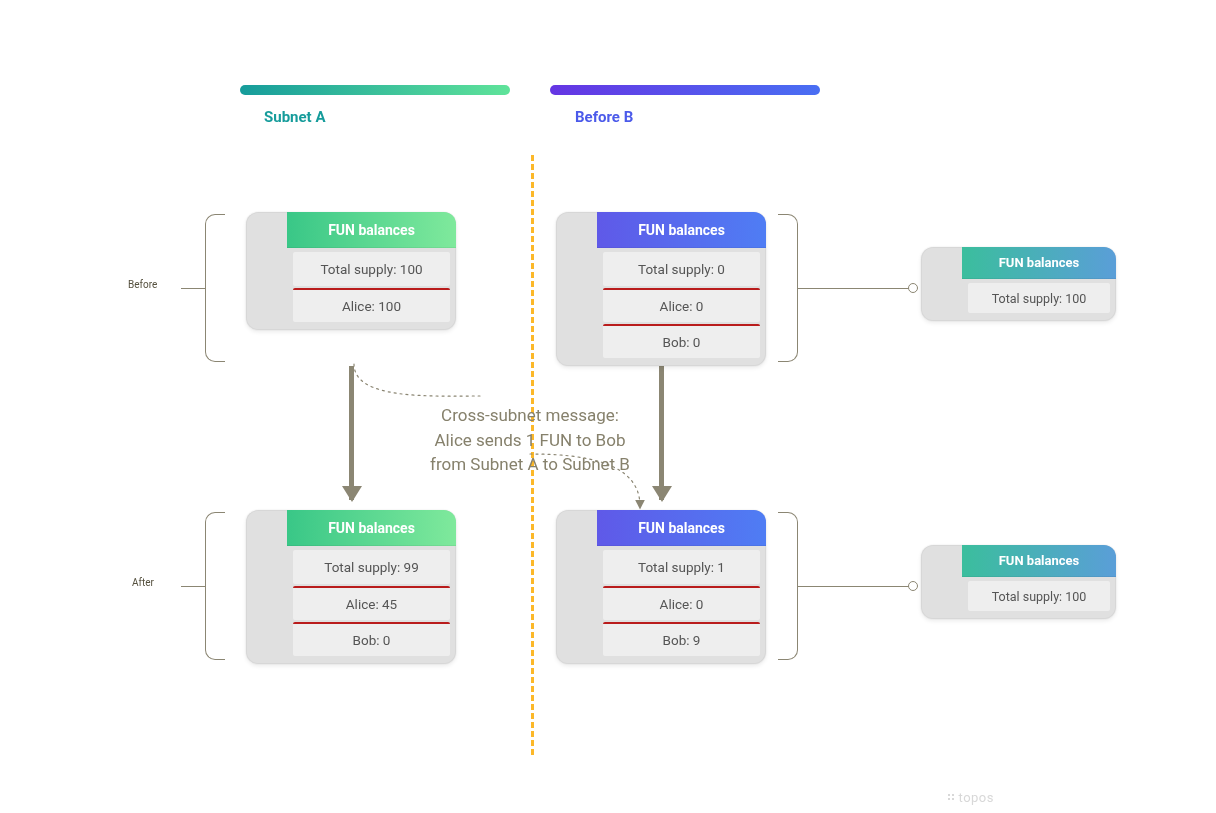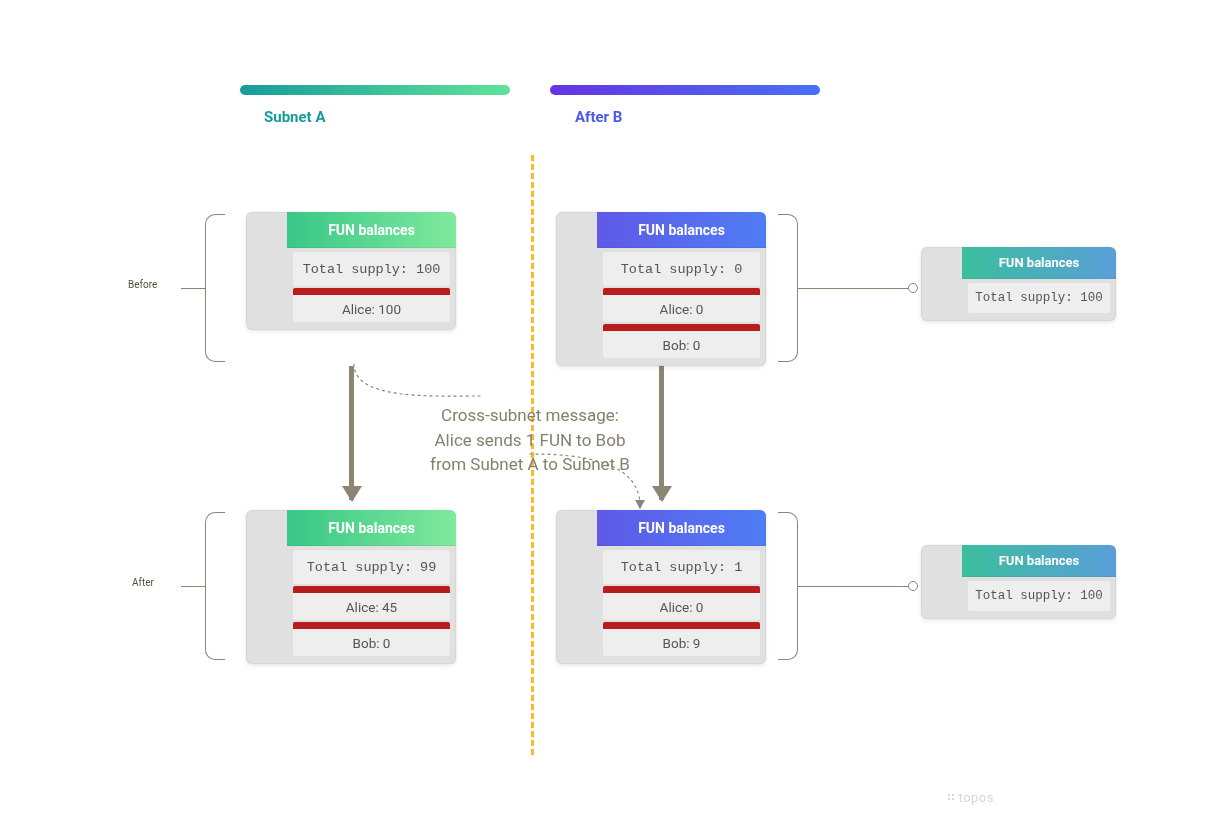--- a/index.html
+++ b/index.html
@@ -49,21 +49,21 @@
     left: 531px;
     width: 0;
     height: 600px;
     border-left: 3px dashed #fcb829;
   }
 
   
   .card {
     position: absolute;
     width: 210px;
-    border-radius: 6px;
+    border-radius: 12px;
     background: #e0e0e0;
     box-shadow:
       inset 0 0 0 1px rgba(0,0,0,0.04),
       0 0 0 1px rgba(0,0,0,0.02),
       0 2px 4px rgba(0,0,0,0.08);
     overflow: hidden;
     padding-left: 41px;
   }
   .card-head {
     height: 36px;
@@ -80,23 +80,23 @@
   .card-head.teal  { background: linear-gradient(90deg, #3bbe9d 0%, #5a9ed8 100%); }
 
   .card-row {
     height: 34px;
     display: flex;
     align-items: center;
     justify-content: center;
     font-size: 13.5px;
     color: #555;
     background: #eee;
-    border-top: 7px solid #b91c1c;
-  }
-  .card-row:first-of-type { border-top: none; font-family: Liberation Mono, monospace; }
+    border-top: 2px solid #b91c1c;
+  }
+  .card-row:first-of-type { border-top: none; }
   .card-body { padding: 2px 6px 6px 6px; }
   .card-row { border-radius: 2px; margin: 2px 0; }
 
   .card.small { width: 195px; }
   .card.small .card-head { font-size: 13px; height: 32px; }
   .card.small .card-row  { font-size: 12.5px; height: 30px; }
 
   
   #cardA1 { top: 212px; left: 246px; }
   #cardB1 { top: 212px; left: 556px; }
@@ -218,21 +218,21 @@
   }
 </style>
 </head>
 <body>
 
 <div class="stage">
 
   <div class="header-bar a"></div>
   <div class="header-bar b"></div>
   <div class="header-label a">Subnet A</div>
-  <div class="header-label b">After B</div>
+  <div class="header-label b">Before B</div>
 
   <div class="vdivider"></div>
 
   <div class="bracket" id="brL1"></div>
   <div class="bracket" id="brL2"></div>
   <div class="bracket r" id="brR1"></div>
   <div class="bracket r" id="brR2"></div>
   <div class="bracket-tick" id="tkL1"></div>
   <div class="bracket-tick" id="tkL2"></div>
   <div class="side-label" id="lblBefore">Before</div>

